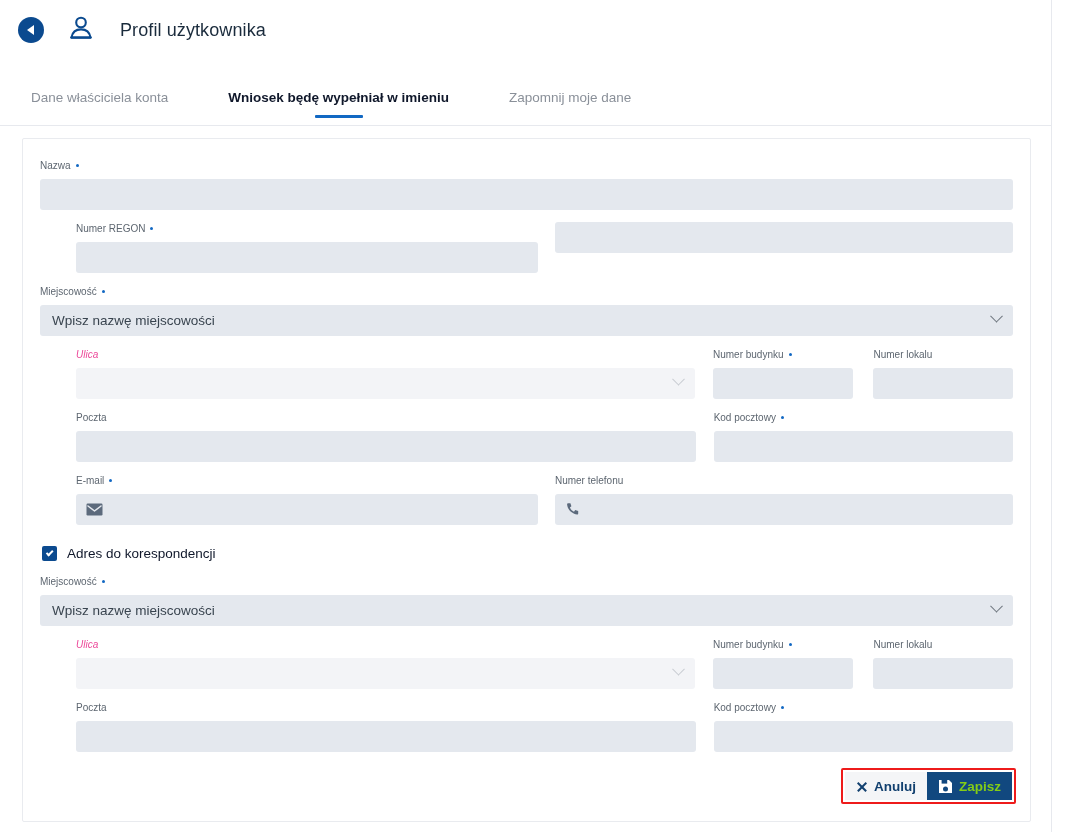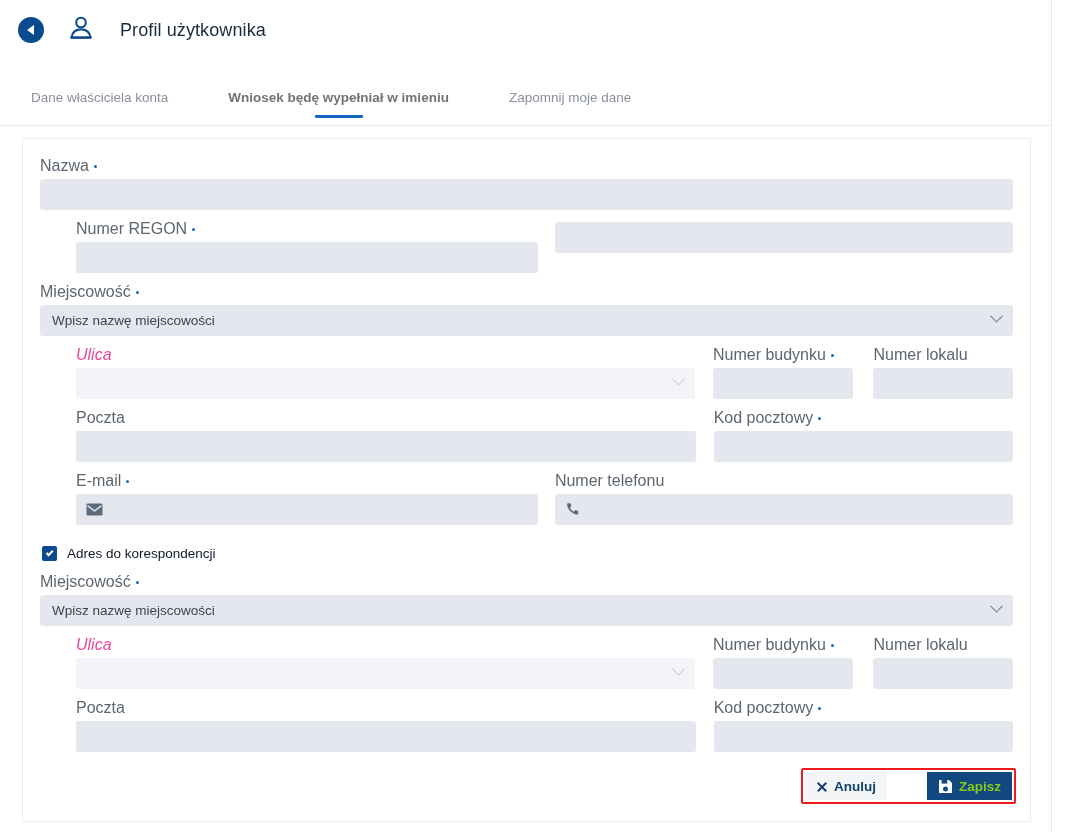--- a/index.html
+++ b/index.html
@@ -72,21 +72,21 @@
   .tab {
     position: relative;
     font-size: 13.5px;
     color: #8a9099;
     padding: 0 0 12px 0;
     margin-right: 24px;
     white-space: nowrap;
     cursor: pointer;
   }
   .tab.active {
-    color: #737373;
+    color: #0f172a;
     font-weight: bold;
   }
   .tab.active::after {
     content: "";
     position: absolute;
     left: 50%;
     transform: translateX(-50%);
     bottom: -1px;
     width: 48px; height: 3px;
     background: #1268c3;
@@ -101,21 +101,21 @@
     background: #ffffff;
     border: 1px solid #e9ebef;
     border-radius: 2px;
   }
   .card-inner { padding: 20px 17px 0 17px; }
 
   
   .row { display: flex; margin-left: 36px; }
   .field { margin-bottom: 12px; }
   .label {
-    font-size: 16px;
+    font-size: 10px;
     color: #5d6670;
     margin-bottom: 6px;
     line-height: 14px;
     white-space: nowrap;
   }
   .label.disabled { color: #ec4899; font-style: italic; }
   .req-dot {
     display: inline-block;
     width: 3px; height: 3px;
     border-radius: 50%;
@@ -197,21 +197,20 @@
     display: flex;
     align-items: center;
   }
   .hl-box {
     border: 2px solid #ee1b1b;
     border-radius: 2px;
     padding: 2px;
     display: flex;
     align-items: flex-start;
     background: #ffffff;
-    gap: 40px;
   }
   .btn {
     height: 28px;
     display: flex;
     align-items: center;
     font-size: 13.5px;
     padding: 0 11px;
     cursor: pointer;
     border: none;
     font-family: "Liberation Sans", sans-serif;

